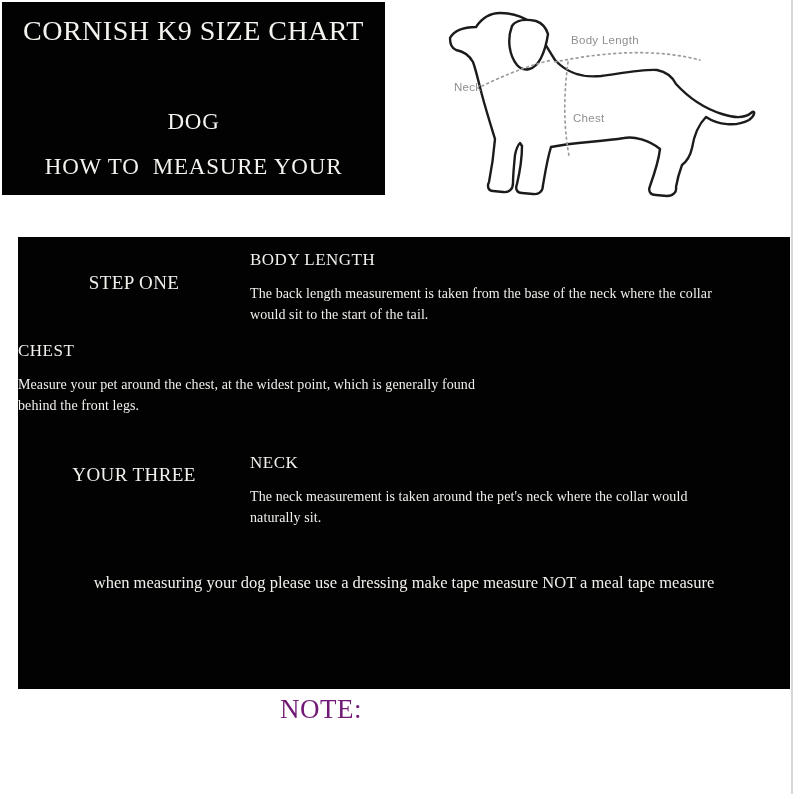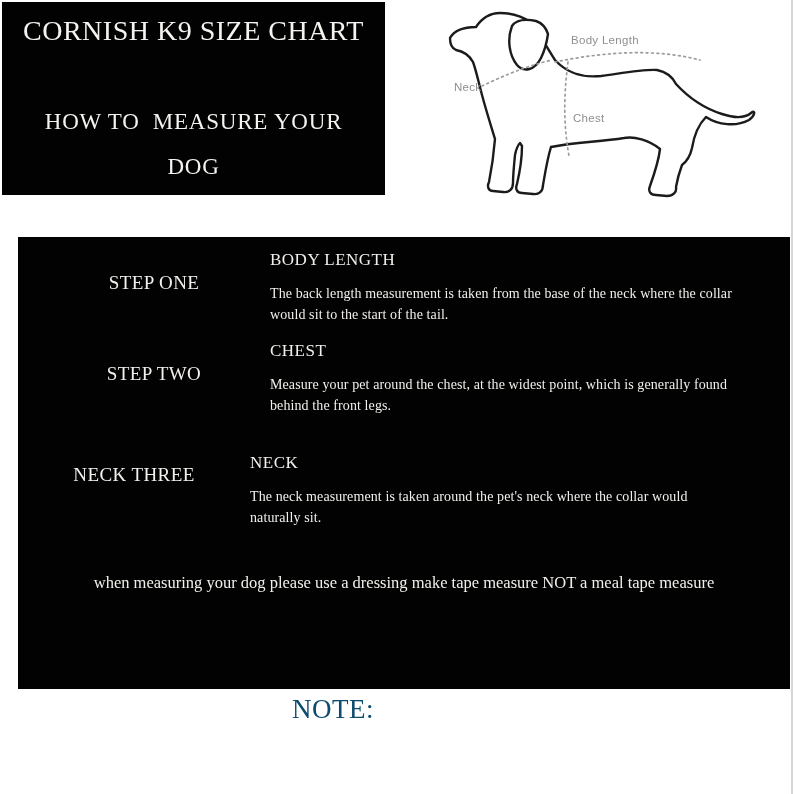--- a/index.html
+++ b/index.html
@@ -58,21 +58,21 @@
   .step-row { position: absolute; left: 0; width: 100%; display: flex; }
   .row-1 { top: 13px; }
   .row-2 { top: 104px; }
   .row-3 { top: 216px; }
   .step-label {
     flex: none; width: 232px;
     text-align: center;
     font-size: 19px; letter-spacing: 0.4px;
     white-space: pre-wrap;
   }
-  .row-1 .step-label, .row-2 .step-label { padding-top: 22px; padding-left: 20px; }
+  .row-1 .step-label, .row-2 .step-label { padding-top: 22px; }
   .row-3 .step-label { padding-top: 11px; }
   .step-body { flex: 1; }
   .step-heading {
     margin: 0 0 13px 0;
     font-size: 17px; font-weight: 400;
     letter-spacing: 0.5px;
   }
   .step-desc {
     margin: 0; max-width: 466px;
     font-size: 14px; line-height: 1.5;
@@ -81,22 +81,21 @@
   .warning-line {
     position: absolute; top: 336px; left: 0;
     width: 100%; text-align: center;
     font-size: 16.5px; margin: 0;
   }
 
   
   .note-section {
     position: absolute; left: 0; top: 694px;
     width: 642px; text-align: center;
-    color: #0c4a6e;
-    margin-left: 12px;
+    color: #701a75;
   }
   .note-heading {
     margin: 0;
     font-size: 27px; font-weight: 400;
     letter-spacing: 0.5px;
   }
   .note-text {
     margin: 7px auto 0;
     font-size: 15.5px; line-height: 1.6;
   }
@@ -110,22 +109,22 @@
   }
 </style>
 </head>
 <body>
 
 <div class="page">
 
   <header class="header-box">
     <h1 class="header-title">CORNISH K9 SIZE CHART</h1>
     <div class="header-subtitle">
+      <span class="subtitle-line">DOG</span>
       <span class="subtitle-line">HOW TO  MEASURE YOUR</span>
-      <span class="subtitle-line">DOG</span>
     </div>
   </header>
 
   <figure class="dog-diagram">
     <svg width="374" height="205" viewBox="0 0 374 205">
 
       <path d="M 32 38
            C 36 31 44 27 58 27
            C 64 18 72 13 82 13
            C 96 13 110 18 117 27
@@ -184,29 +183,28 @@
 
     <div class="step-row row-1">
       <div class="step-label">STEP ONE</div>
       <div class="step-body">
         <h2 class="step-heading">BODY LENGTH</h2>
         <p class="step-desc">The back length measurement is taken from the base of the neck where the collar would sit to the start of the tail.</p>
       </div>
     </div>
 
     <div class="step-row row-2">
-      <div class="step-label">STEP TWO</div>
       <div class="step-body">
         <h2 class="step-heading">CHEST</h2>
         <p class="step-desc">Measure your pet around the chest, at the widest point, which is generally found behind the front legs.</p>
       </div>
     </div>
 
     <div class="step-row row-3">
-      <div class="step-label">NECK THREE</div>
+      <div class="step-label">YOUR THREE</div>
       <div class="step-body">
         <h2 class="step-heading">NECK</h2>
         <p class="step-desc">The neck measurement is taken around the pet's neck where the collar would naturally sit.</p>
       </div>
     </div>
 
     <p class="warning-line">when measuring your dog please use a dressing make tape measure NOT a meal tape measure</p>
   </section>
 
   <footer class="note-section">

